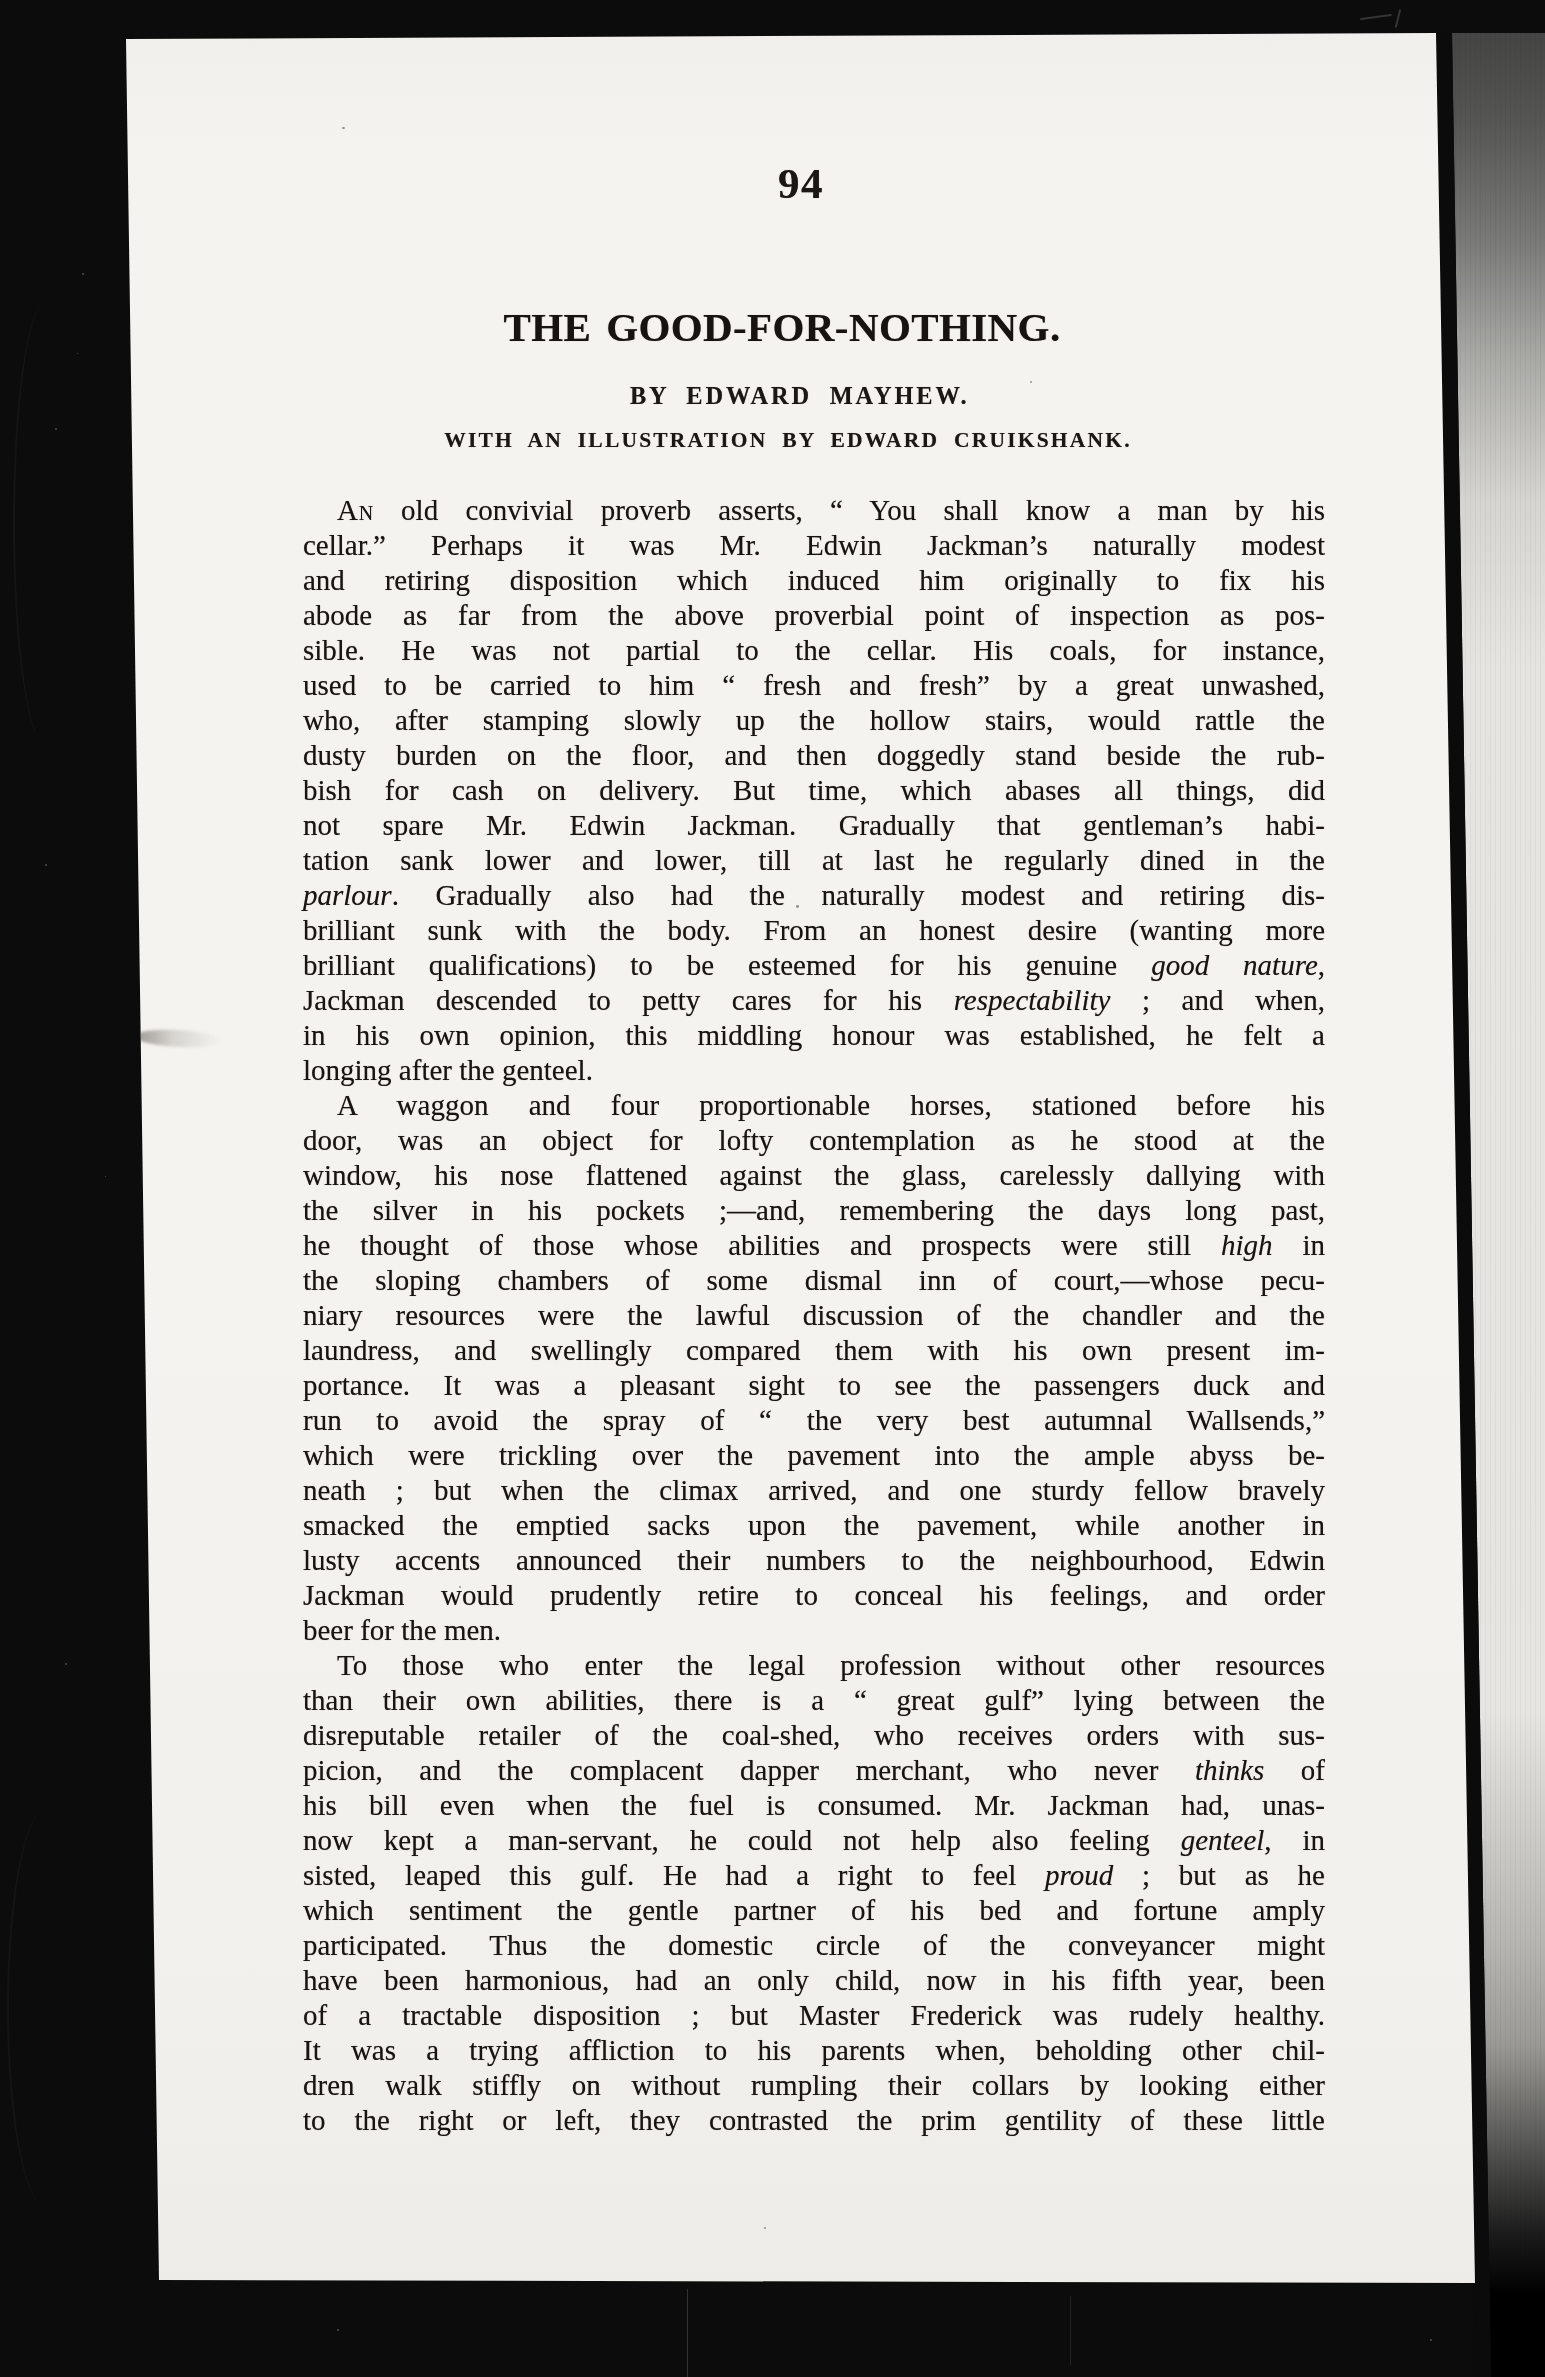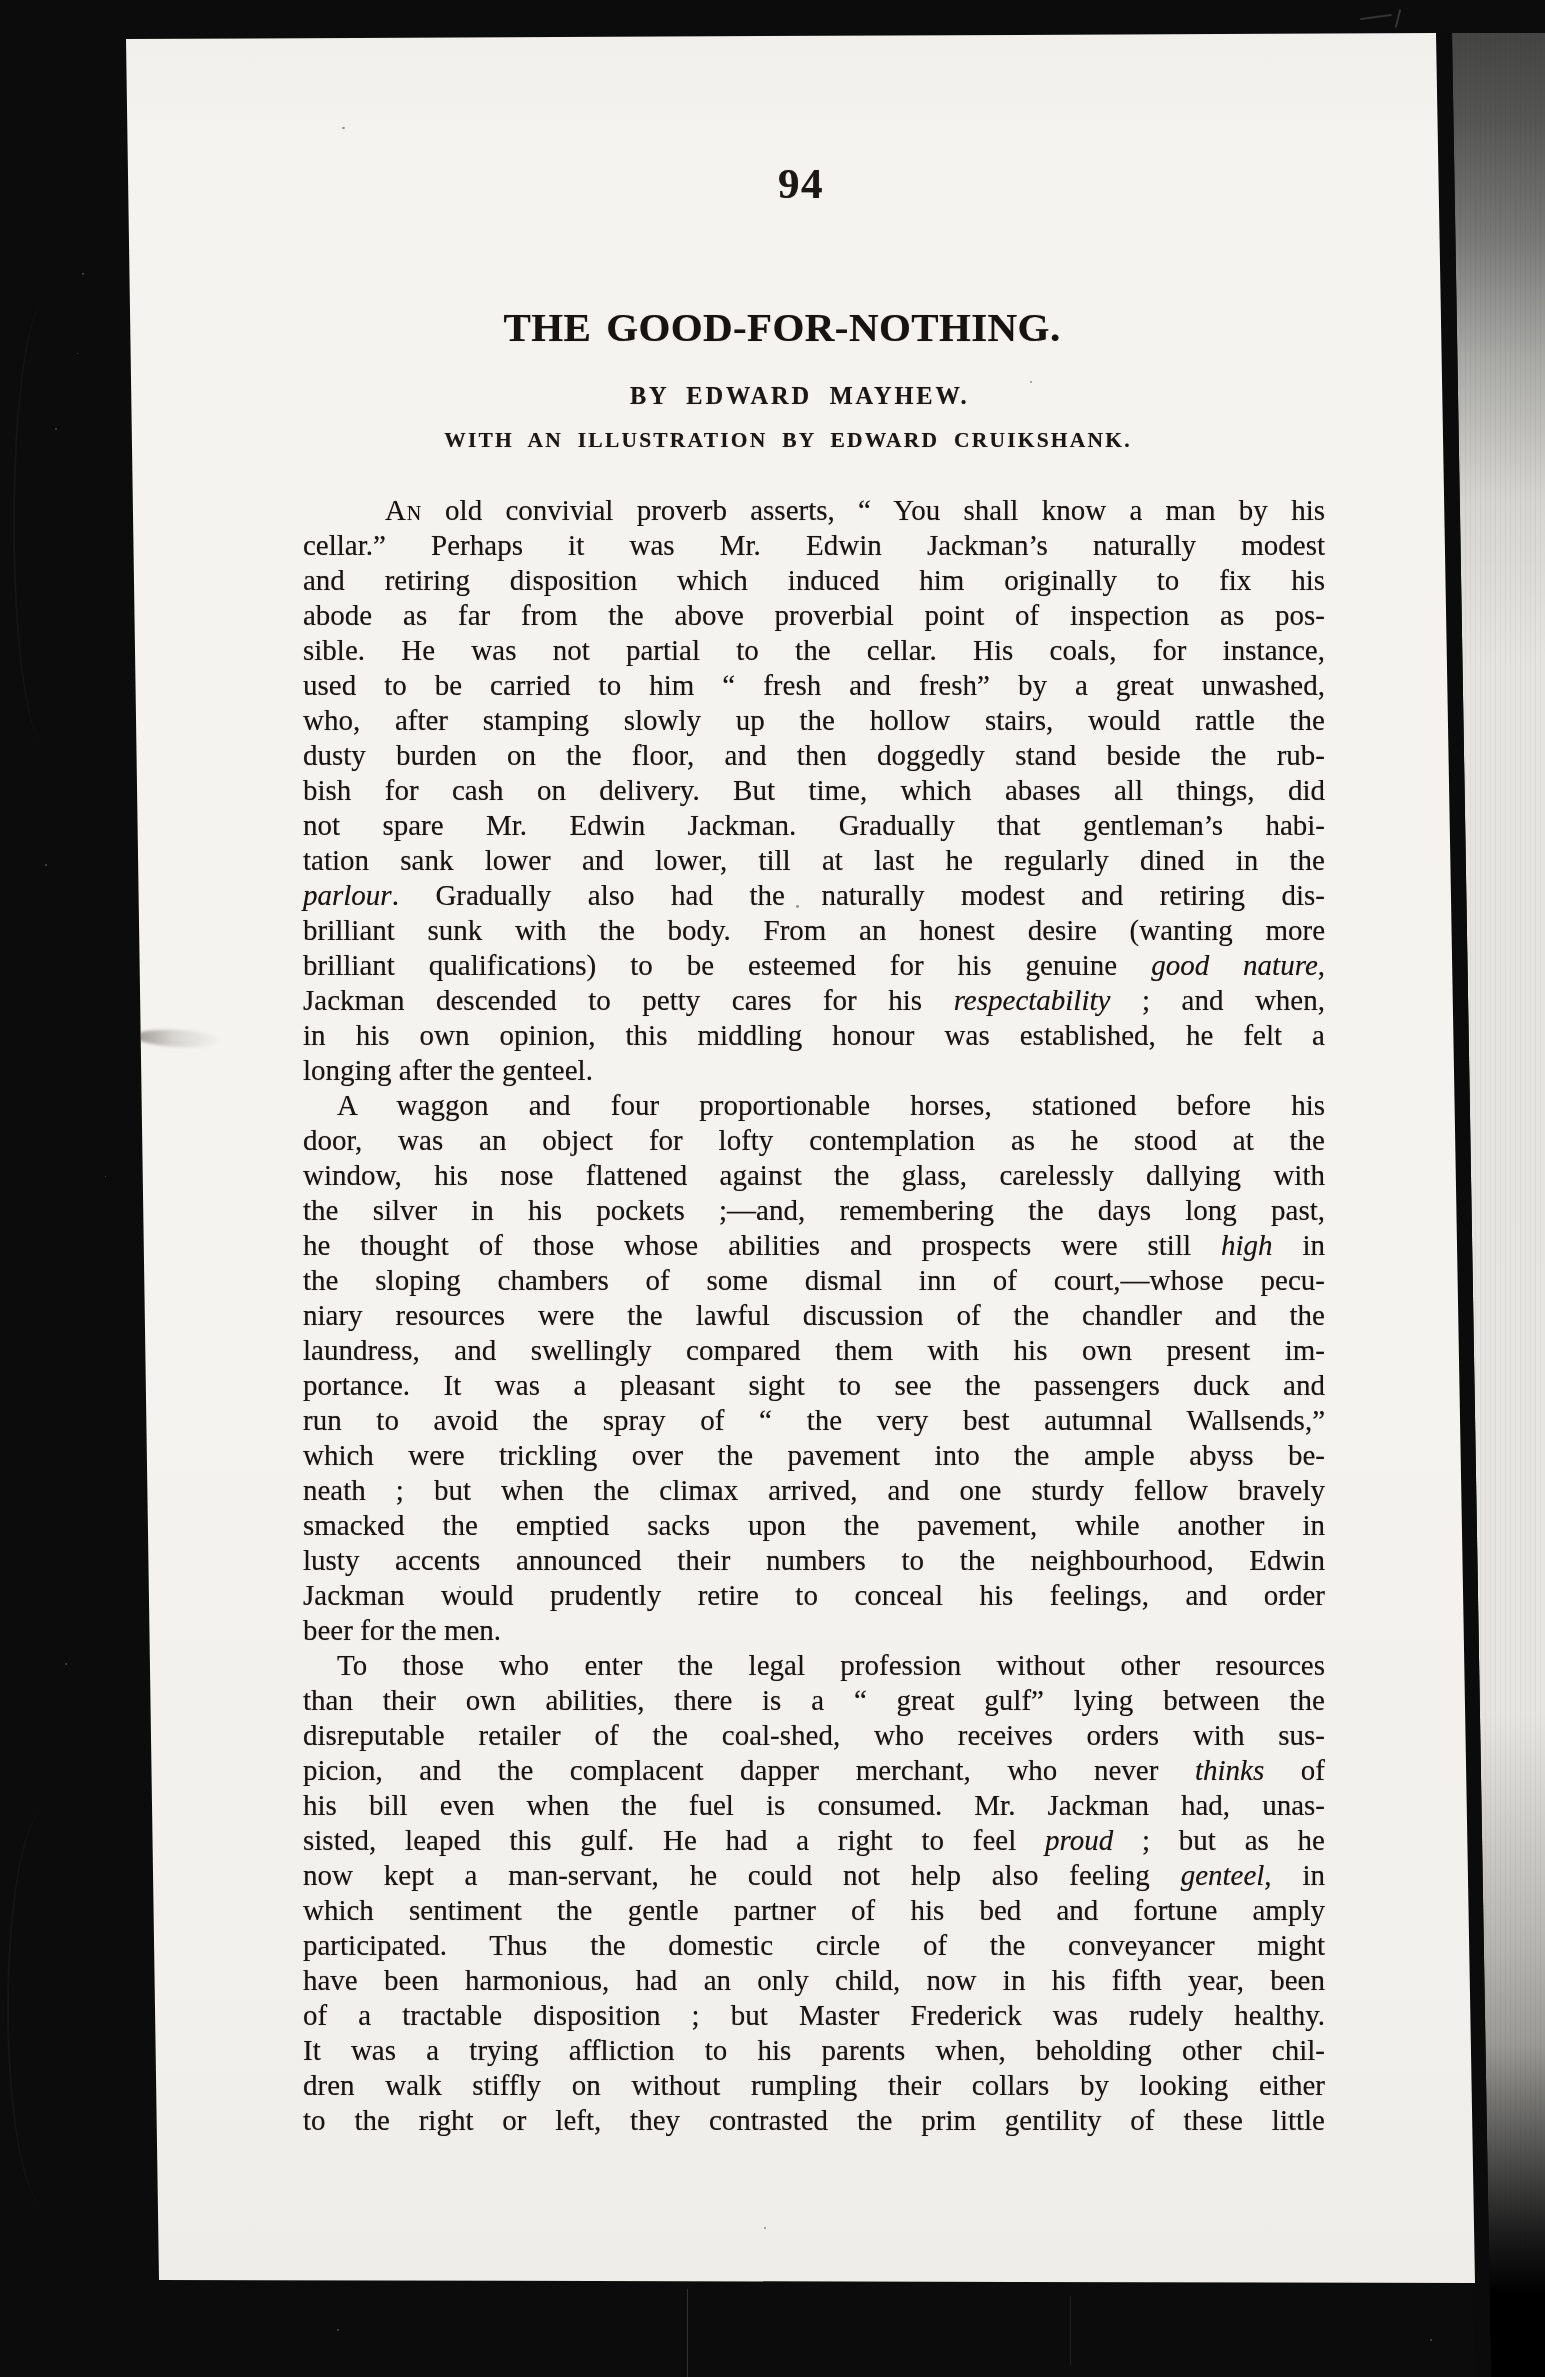--- a/index.html
+++ b/index.html
@@ -85,21 +85,21 @@
   }
   .tline {
     height: 35px; line-height: 35px;
     text-align: justify; text-align-last: justify;
     white-space: nowrap; 
   }
   .tline { white-space: normal; }
   .tline.noj { text-align-last: left; }
   .tline.first { text-indent: 34px; }
   .it { font-style: italic; }
-  .sc { font-variant: small-caps; letter-spacing: 0.7px; margin-left: 48px; }
+  .sc { font-variant: small-caps; letter-spacing: 0.7px; }
 
   
   .smudge {
     position: absolute; left: 135px; top: 1030px; width: 86px; height: 17px;
     background: linear-gradient(90deg, rgba(70,64,58,0.5), rgba(110,104,98,0.22) 45%, rgba(120,116,110,0) 100%);
     border-radius: 50%;
     filter: blur(1.4px);
     transform: rotate(3deg);
   }
   .speck { position: absolute; border-radius: 50%; }
@@ -166,22 +166,22 @@
         <div class="tline"><span>neath ; but when the climax arrived, and one sturdy fellow bravely</span></div>
         <div class="tline"><span>smacked the emptied sacks upon the pavement, while another in</span></div>
         <div class="tline"><span>lusty accents announced their numbers to the neighbourhood, Edwin</span></div>
         <div class="tline"><span>Jackman would prudently retire to conceal his feelings, and order</span></div>
         <div class="tline noj"><span>beer for the men.</span></div>
         <div class="tline first"><span>To those who enter the legal profession without other resources</span></div>
         <div class="tline"><span>than their own abilities, there is a “ great gulf” lying between the</span></div>
         <div class="tline"><span>disreputable retailer of the coal-shed, who receives orders with sus-</span></div>
         <div class="tline"><span>picion, and the complacent dapper merchant, who never </span><span class="it">thinks</span><span> of</span></div>
         <div class="tline"><span>his bill even when the fuel is consumed. Mr. Jackman had, unas-</span></div>
+        <div class="tline"><span>now kept a man-servant, he could not help also feeling </span><span class="it">genteel</span><span>, in</span></div>
         <div class="tline"><span>sisted, leaped this gulf. He had a right to feel </span><span class="it">proud</span><span> ; but as he</span></div>
-        <div class="tline"><span>now kept a man-servant, he could not help also feeling </span><span class="it">genteel</span><span>, in</span></div>
         <div class="tline"><span>which sentiment the gentle partner of his bed and fortune amply</span></div>
         <div class="tline"><span>participated. Thus the domestic circle of the conveyancer might</span></div>
         <div class="tline"><span>have been harmonious, had an only child, now in his fifth year, been</span></div>
         <div class="tline"><span>of a tractable disposition ; but Master Frederick was rudely healthy.</span></div>
         <div class="tline"><span>It was a trying affliction to his parents when, beholding other chil-</span></div>
         <div class="tline"><span>dren walk stiffly on without rumpling their collars by looking either</span></div>
         <div class="tline"><span>to the right or left, they contrasted the prim gentility of these little</span></div>
       </div>
 
     <div class="smudge"></div>

